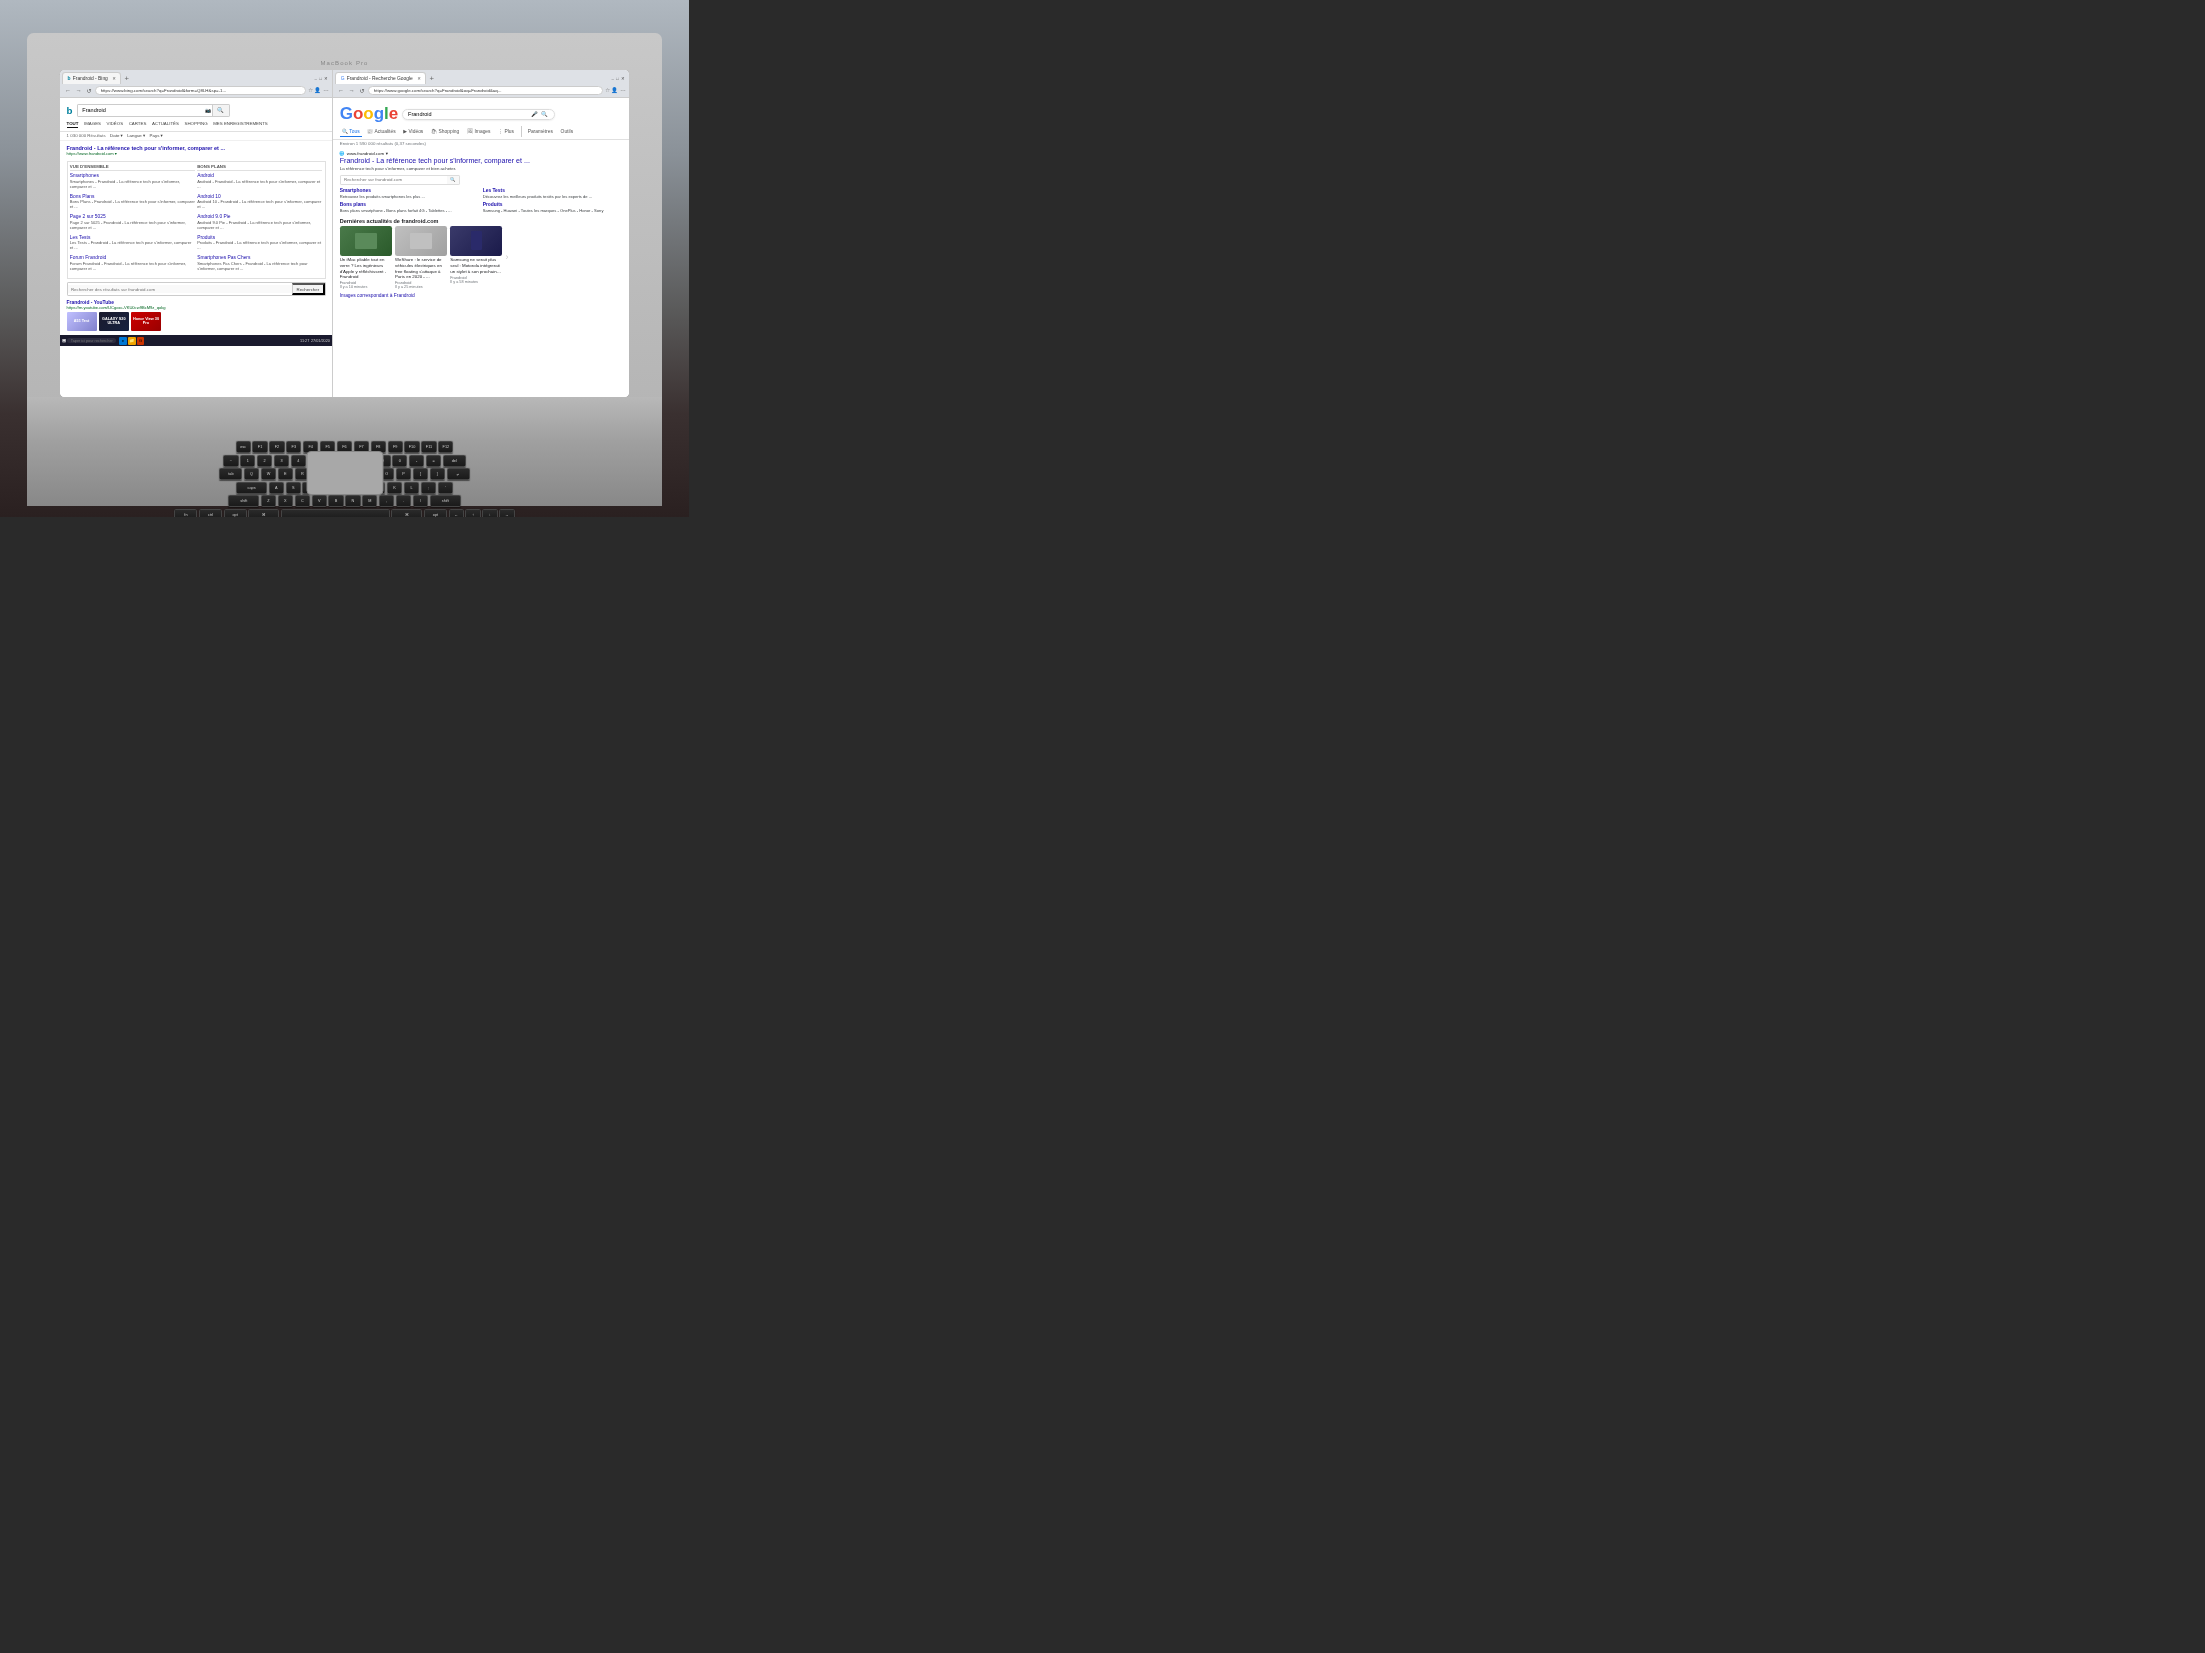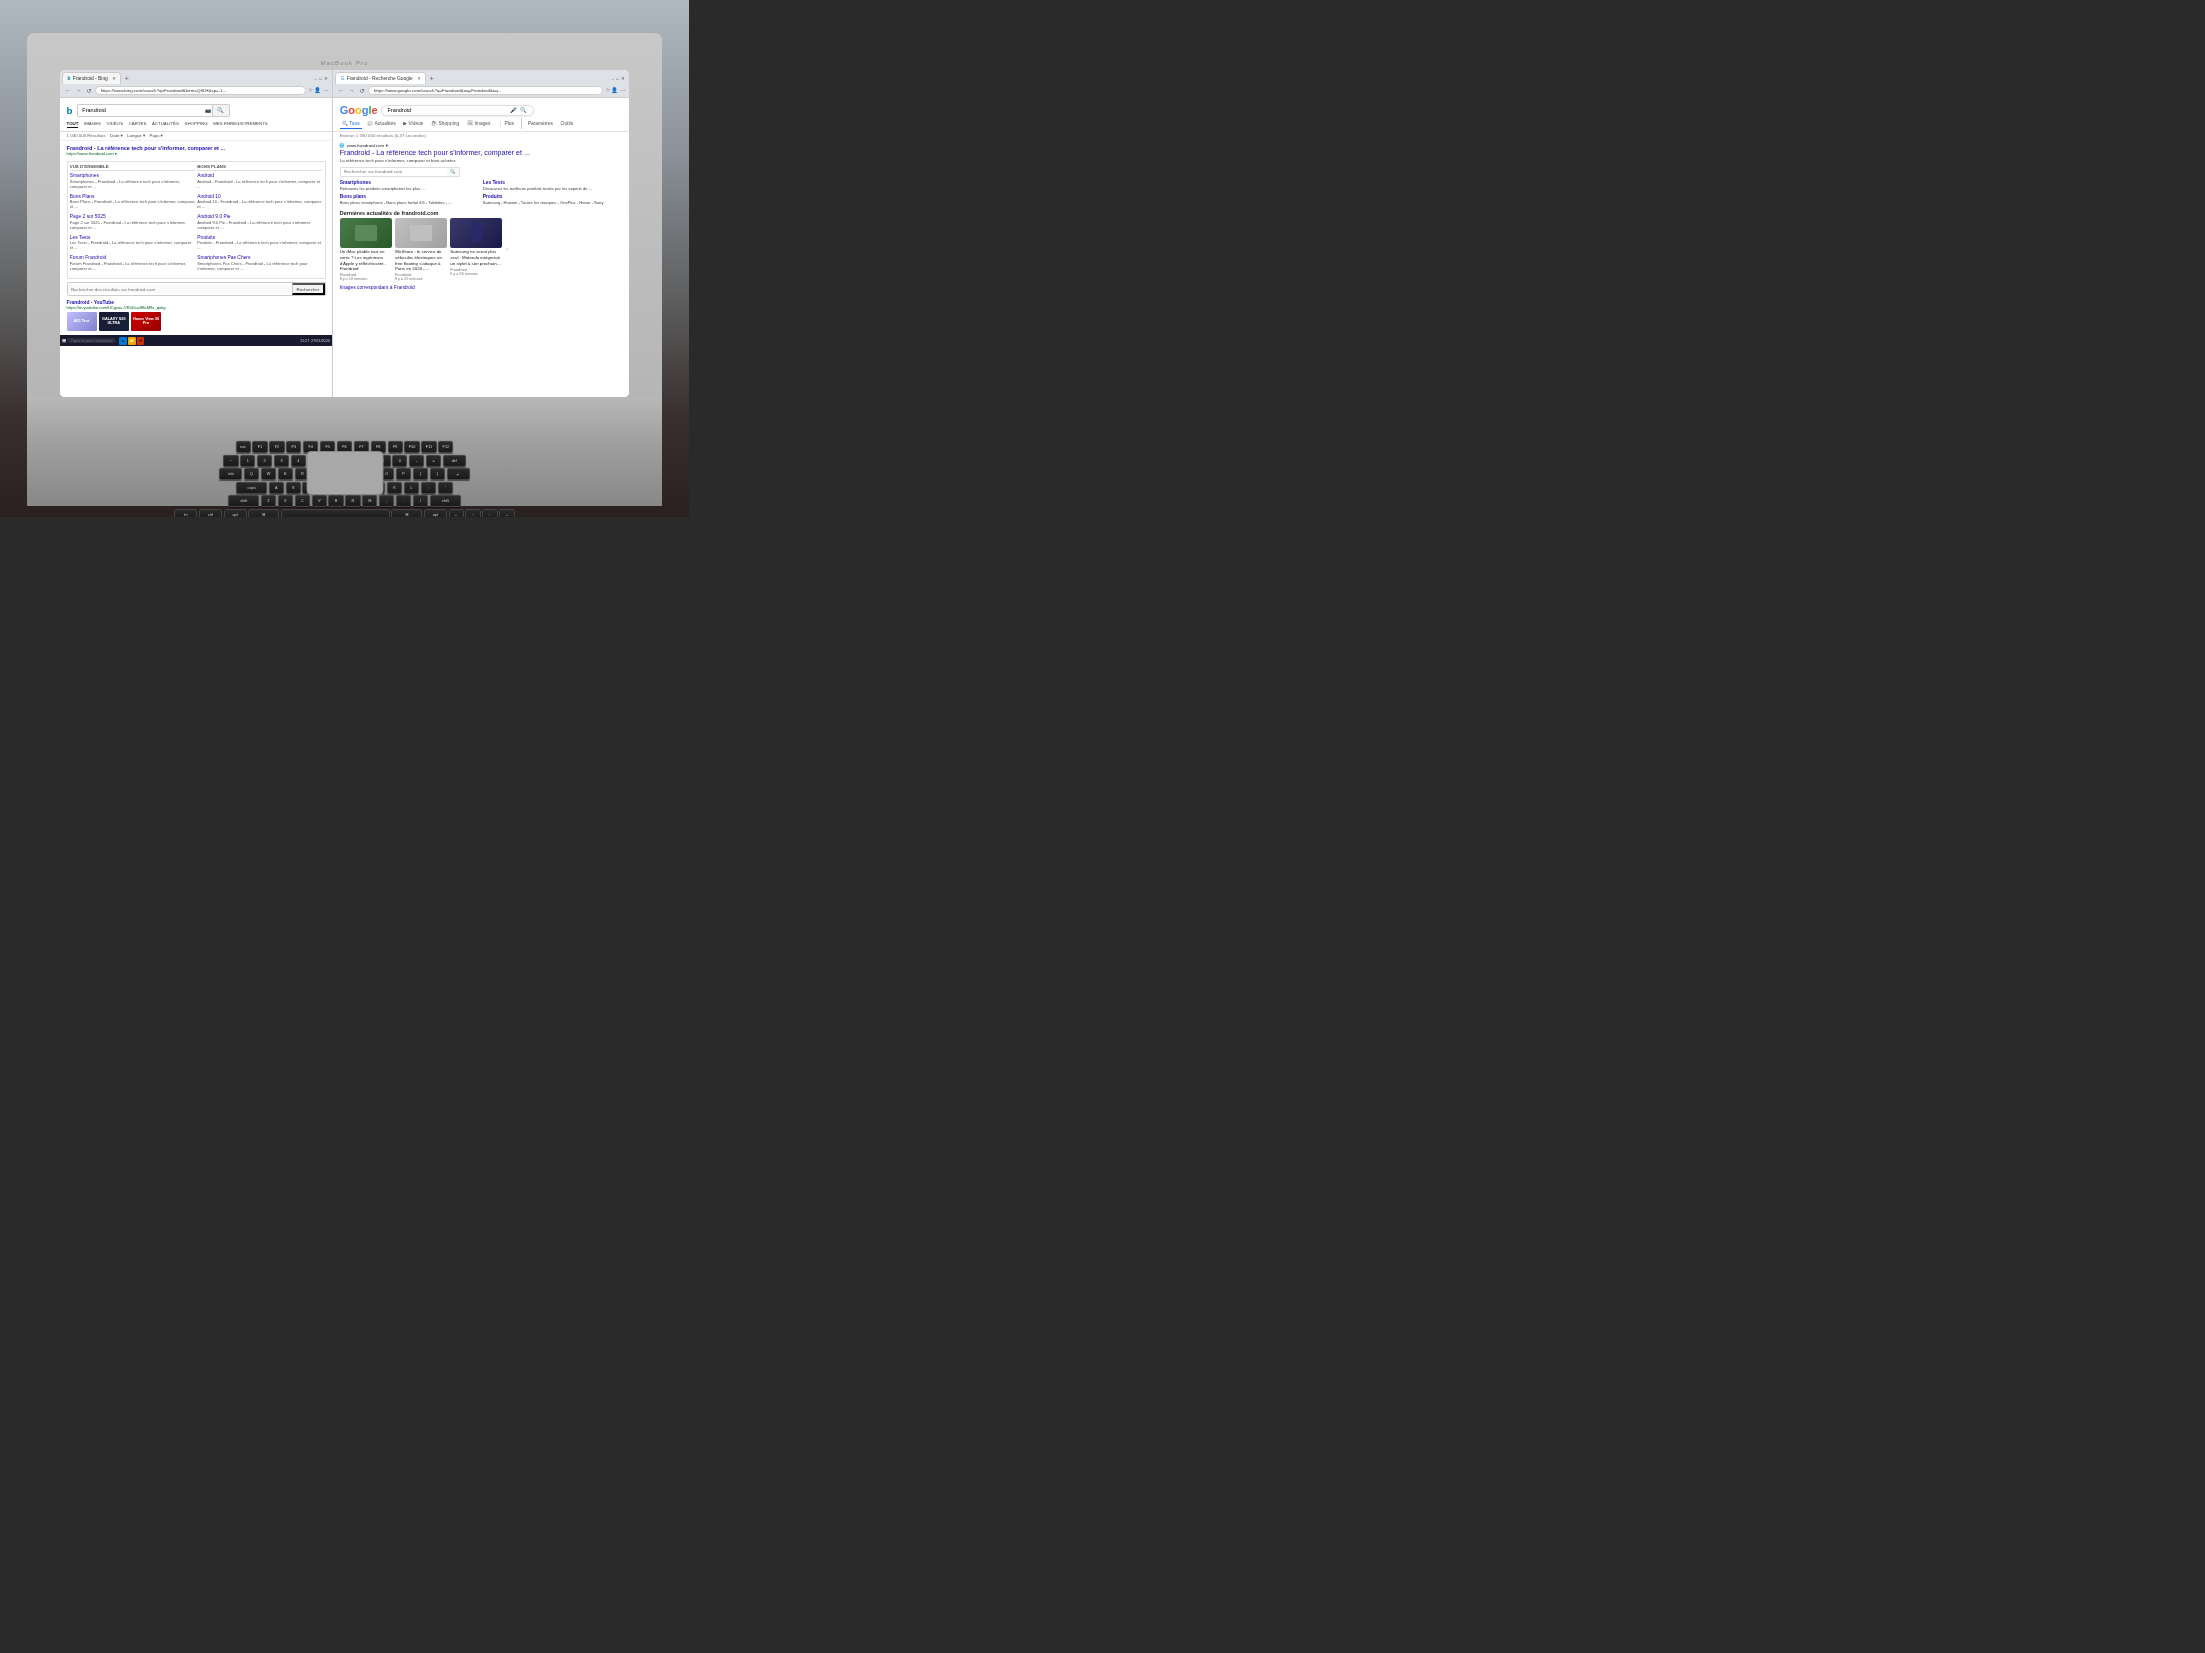--- a/index.html
+++ b/index.html
@@ -366,21 +366,21 @@
     }
 
     .google-header {
       padding: 4.4px 6.6px 2.2px;
       border-bottom: 0.5px solid #e0e0e0;
       background: #fff;
     }
 
     .google-logo {
       display: inline-block;
-      font-size: 11px;
+      font-size: 17px;
       font-weight: bold;
       font-family: 'Segoe UI', Arial;
     }
     .g-blue { color: #4285f4; }
     .g-red { color: #ea4335; }
     .g-yellow { color: #fbbc05; }
     .g-green { color: #34a853; }
 
     .google-search-row {
       display: flex;

